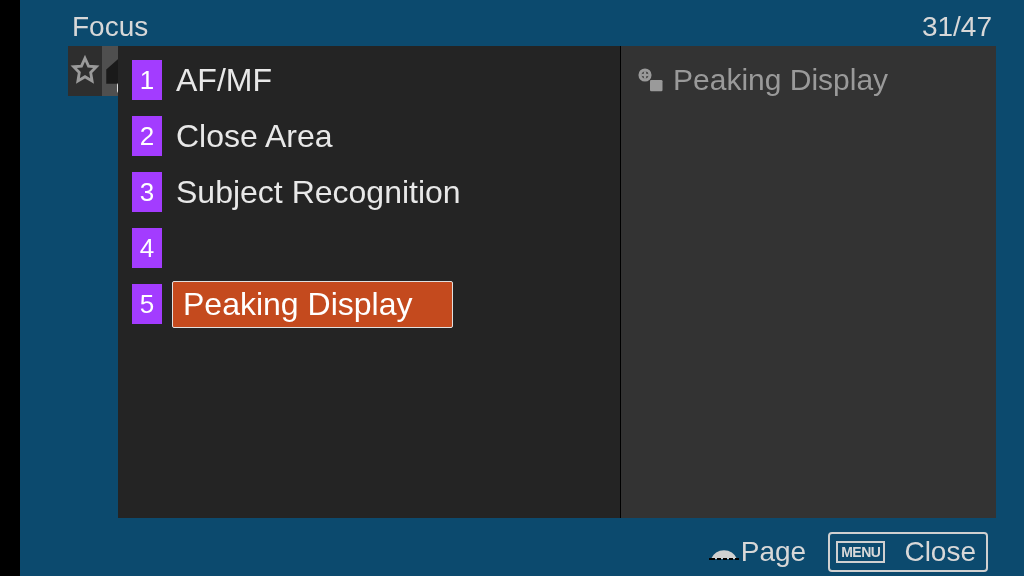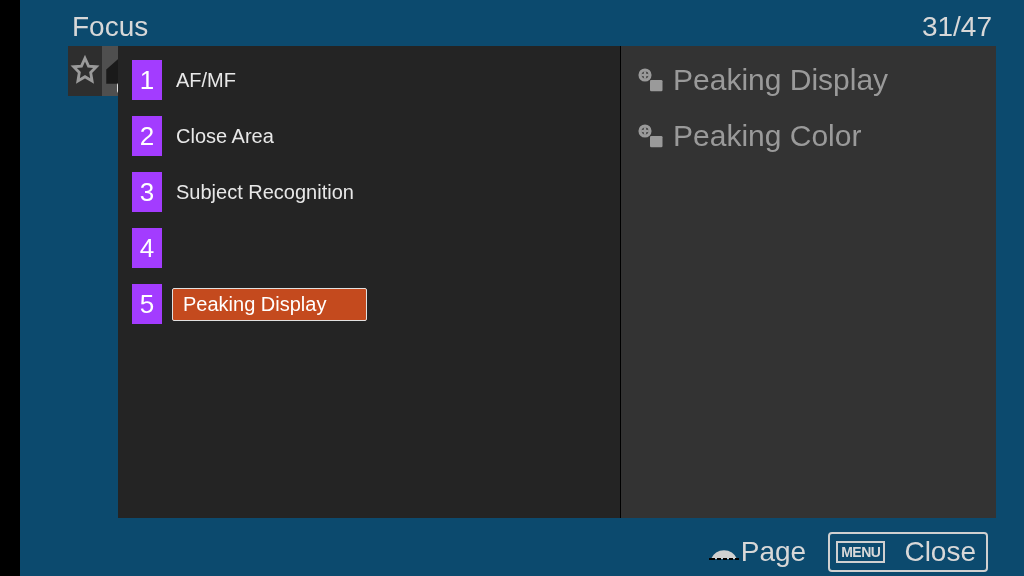--- a/index.html
+++ b/index.html
@@ -18,21 +18,21 @@
     .sb-play { background: #173a6e; }
     .sb-net  { background: #1f5a2b; }
     .sb-setup{ background: #7a5a1f; }
     .sb-rest { flex: 1; background: #171717; }
     .sb-item svg { width: 34px; height: 34px; }
     .sb-item .mini-cam { position: absolute; right: 3px; bottom: 3px; width: 16px; height: 12px; }
     .col-left { width: 502px; background: #242424; padding-top: 6px; position: relative; }
     .col-right{ flex: 1; background: #333333; padding: 6px 10px; border-left: 1px solid #000; }
     .menu-row { display: flex; align-items: center; height: 56px; padding-left: 14px; }
     .numbox { width: 30px; height: 40px; background: #a33cff; color: #fff; font-size: 26px; font-weight: 500; display: flex; align-items: center; justify-content: center; margin-right: 14px; }
-    .menu-label { color: #e8e8e8; font-size: 20px; white-space: nowrap; }
+    .menu-label { color: #e8e8e8; font-size: 32px; white-space: nowrap; }
     .menu-row.selected .menu-label-wrap { background: #c44a1e; border: 1px solid #e0e0e0; border-radius: 2px; padding: 4px 40px 4px 10px; margin-left: -4px; }
     .menu-row.selected .menu-label { color: #fff; }
     .sub-row { display: flex; align-items: center; height: 56px; padding-left: 4px; }
     .sub-row svg { width: 30px; height: 30px; margin-right: 8px; fill: #9a9a9a; }
     .sub-label { color: #9a9a9a; font-size: 30px; }
     .footer { position: absolute; bottom: 0; left: 48px; width: 928px; height: 48px; display: flex; justify-content: flex-end; align-items: center; gap: 22px; color: #d8d8d8; font-size: 28px; padding-right: 8px; }
     .page-widget { display: flex; align-items: center; }
     .close-btn { display: flex; align-items: center; gap: 19px; border: 2px solid #d0d0d0; border-radius: 4px; padding: 2px 10px 2px 6px; }
     .menu-badge { border: 2px solid #d0d0d0; font-size: 14px; font-weight: bold; padding: 1px 3px; letter-spacing: -0.5px; }
   </style>
@@ -138,28 +138,20 @@
 
       <div class="col-right">
         <div class="sub-row">
           <svg viewBox="0 0 24 24">
               <circle cx="8" cy="8" r="4" fill="none" stroke="#9a9a9a" stroke-width="2.5"></circle>
               <path d="M8 5v6M5 8h6" stroke="#9a9a9a" stroke-width="2"></path>
               <rect x="12" y="12" width="10" height="9" rx="1" fill="#9a9a9a"></rect>
             </svg>
           <span class="sub-label">Peaking Display</span>
         </div>
-        <div class="sub-row">
-          <svg viewBox="0 0 24 24">
-              <circle cx="8" cy="8" r="4" fill="none" stroke="#9a9a9a" stroke-width="2.5"></circle>
-              <path d="M8 5v6M5 8h6" stroke="#9a9a9a" stroke-width="2"></path>
-              <rect x="12" y="12" width="10" height="9" rx="1" fill="#9a9a9a"></rect>
-            </svg>
-          <span class="sub-label">Peaking Color</span>
-        </div>
       </div>
     </div>
   </div>
 
   <div class="footer">
     <div class="page-widget">
       <svg width="34" height="22" viewBox="0 0 34 22">
         <path d="M4 18 A14 14 0 0 1 30 18" fill="#d0d0d0"></path>
         <path d="M2 18 L8 18 M10 18 L14 18 M16 18 L20 18 M22 18 L26 18 M28 18 L32 18" stroke="#000" stroke-width="2"></path>
       </svg>

